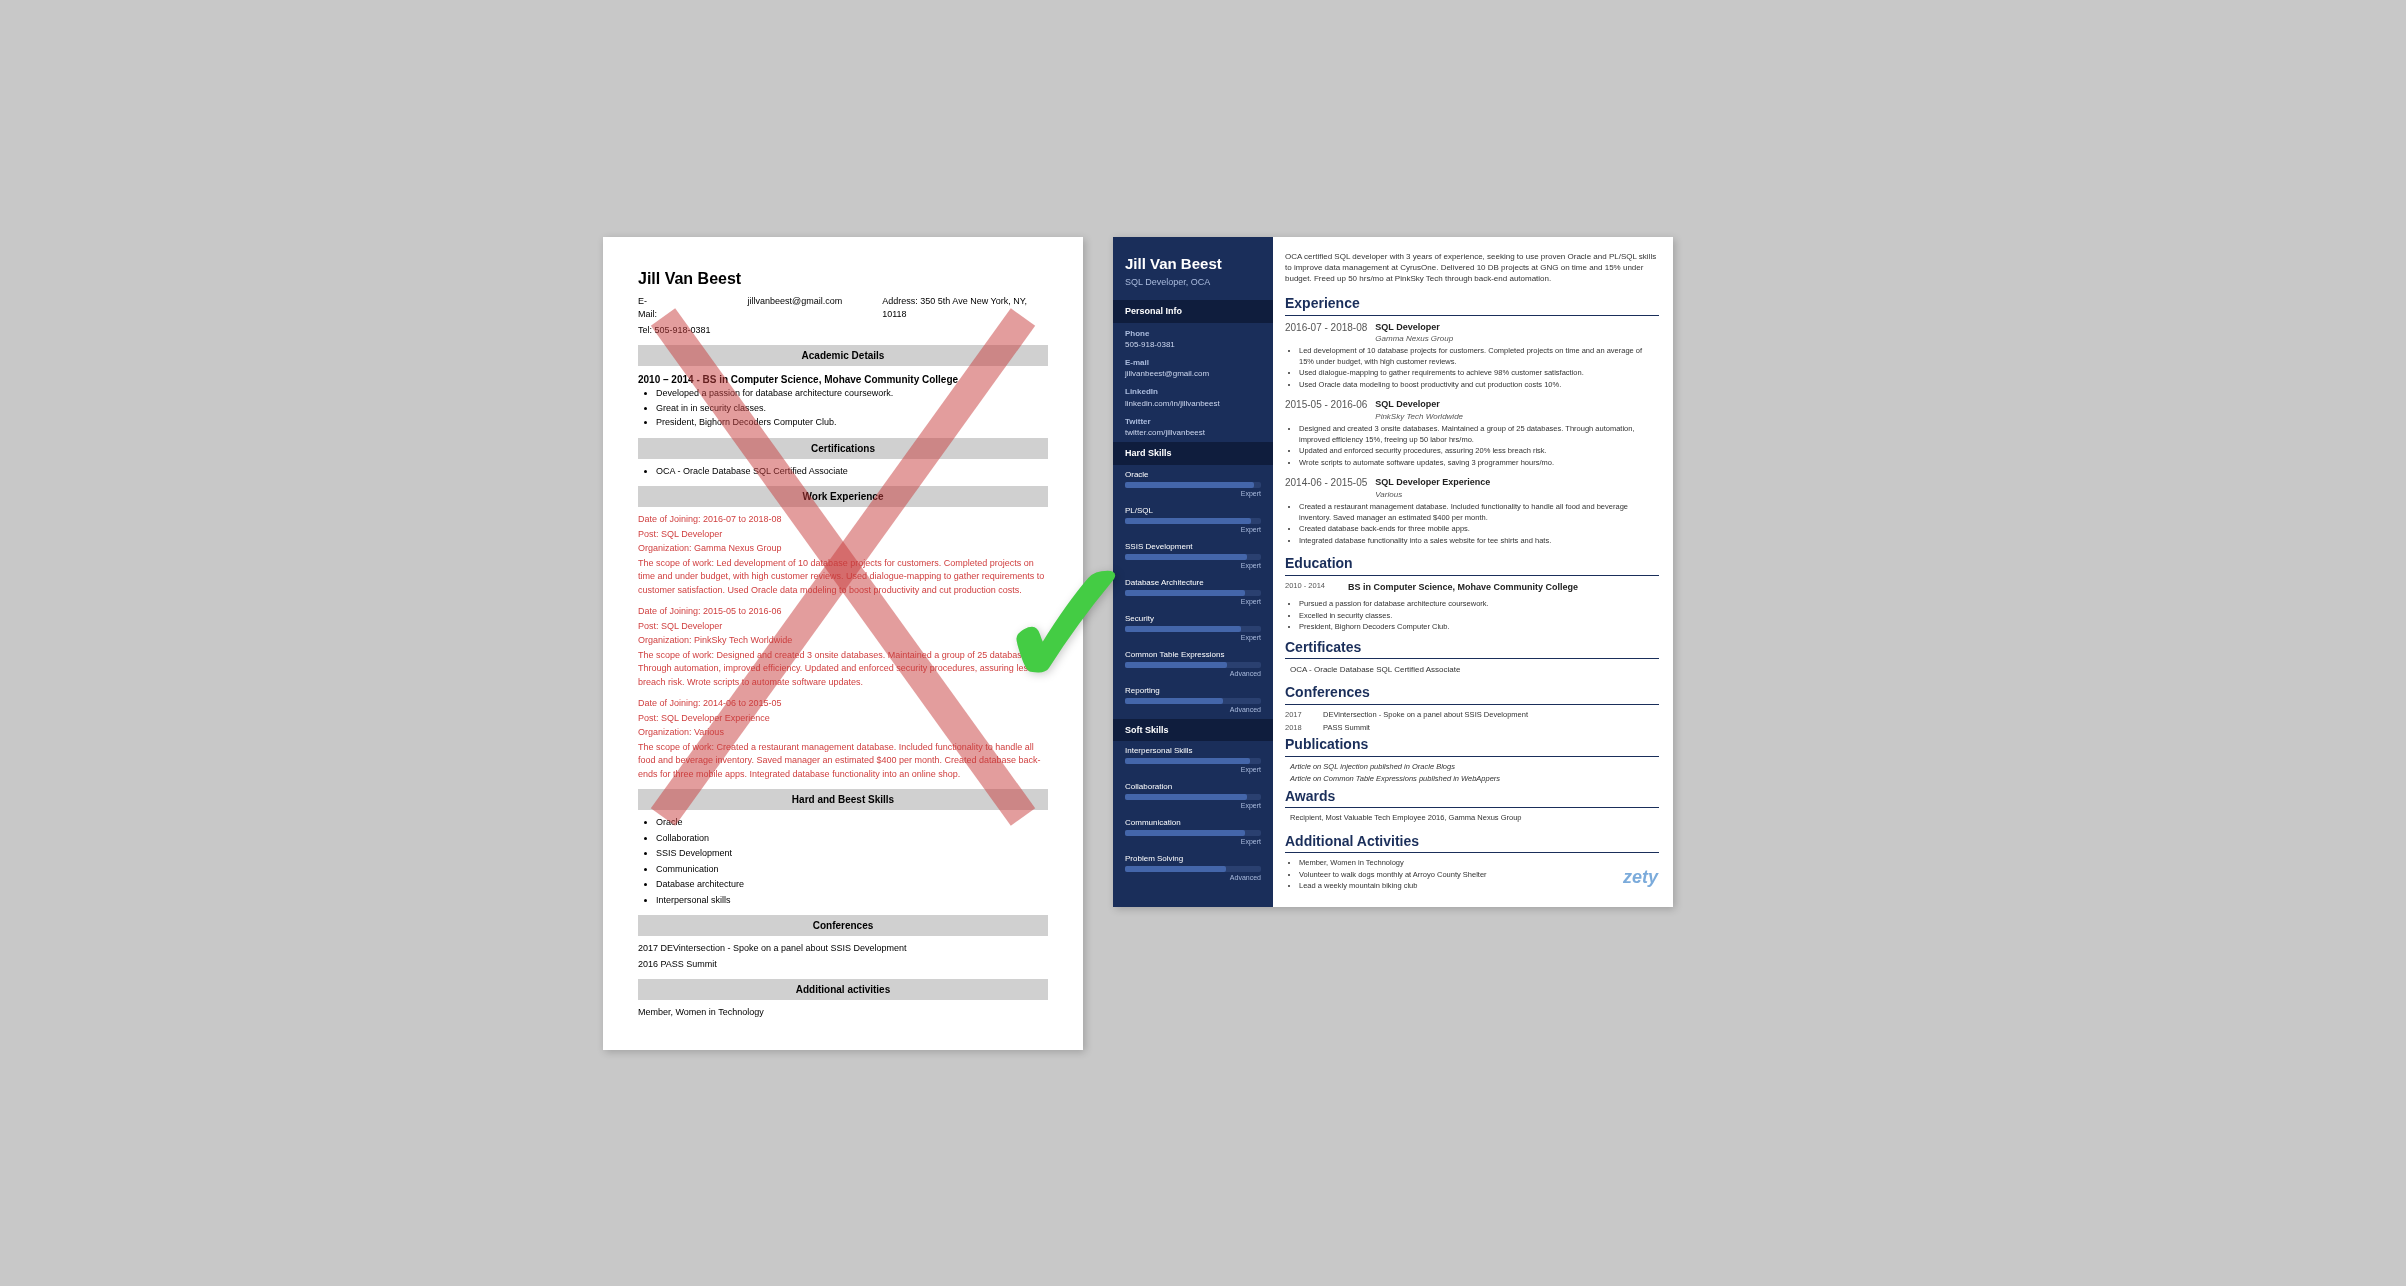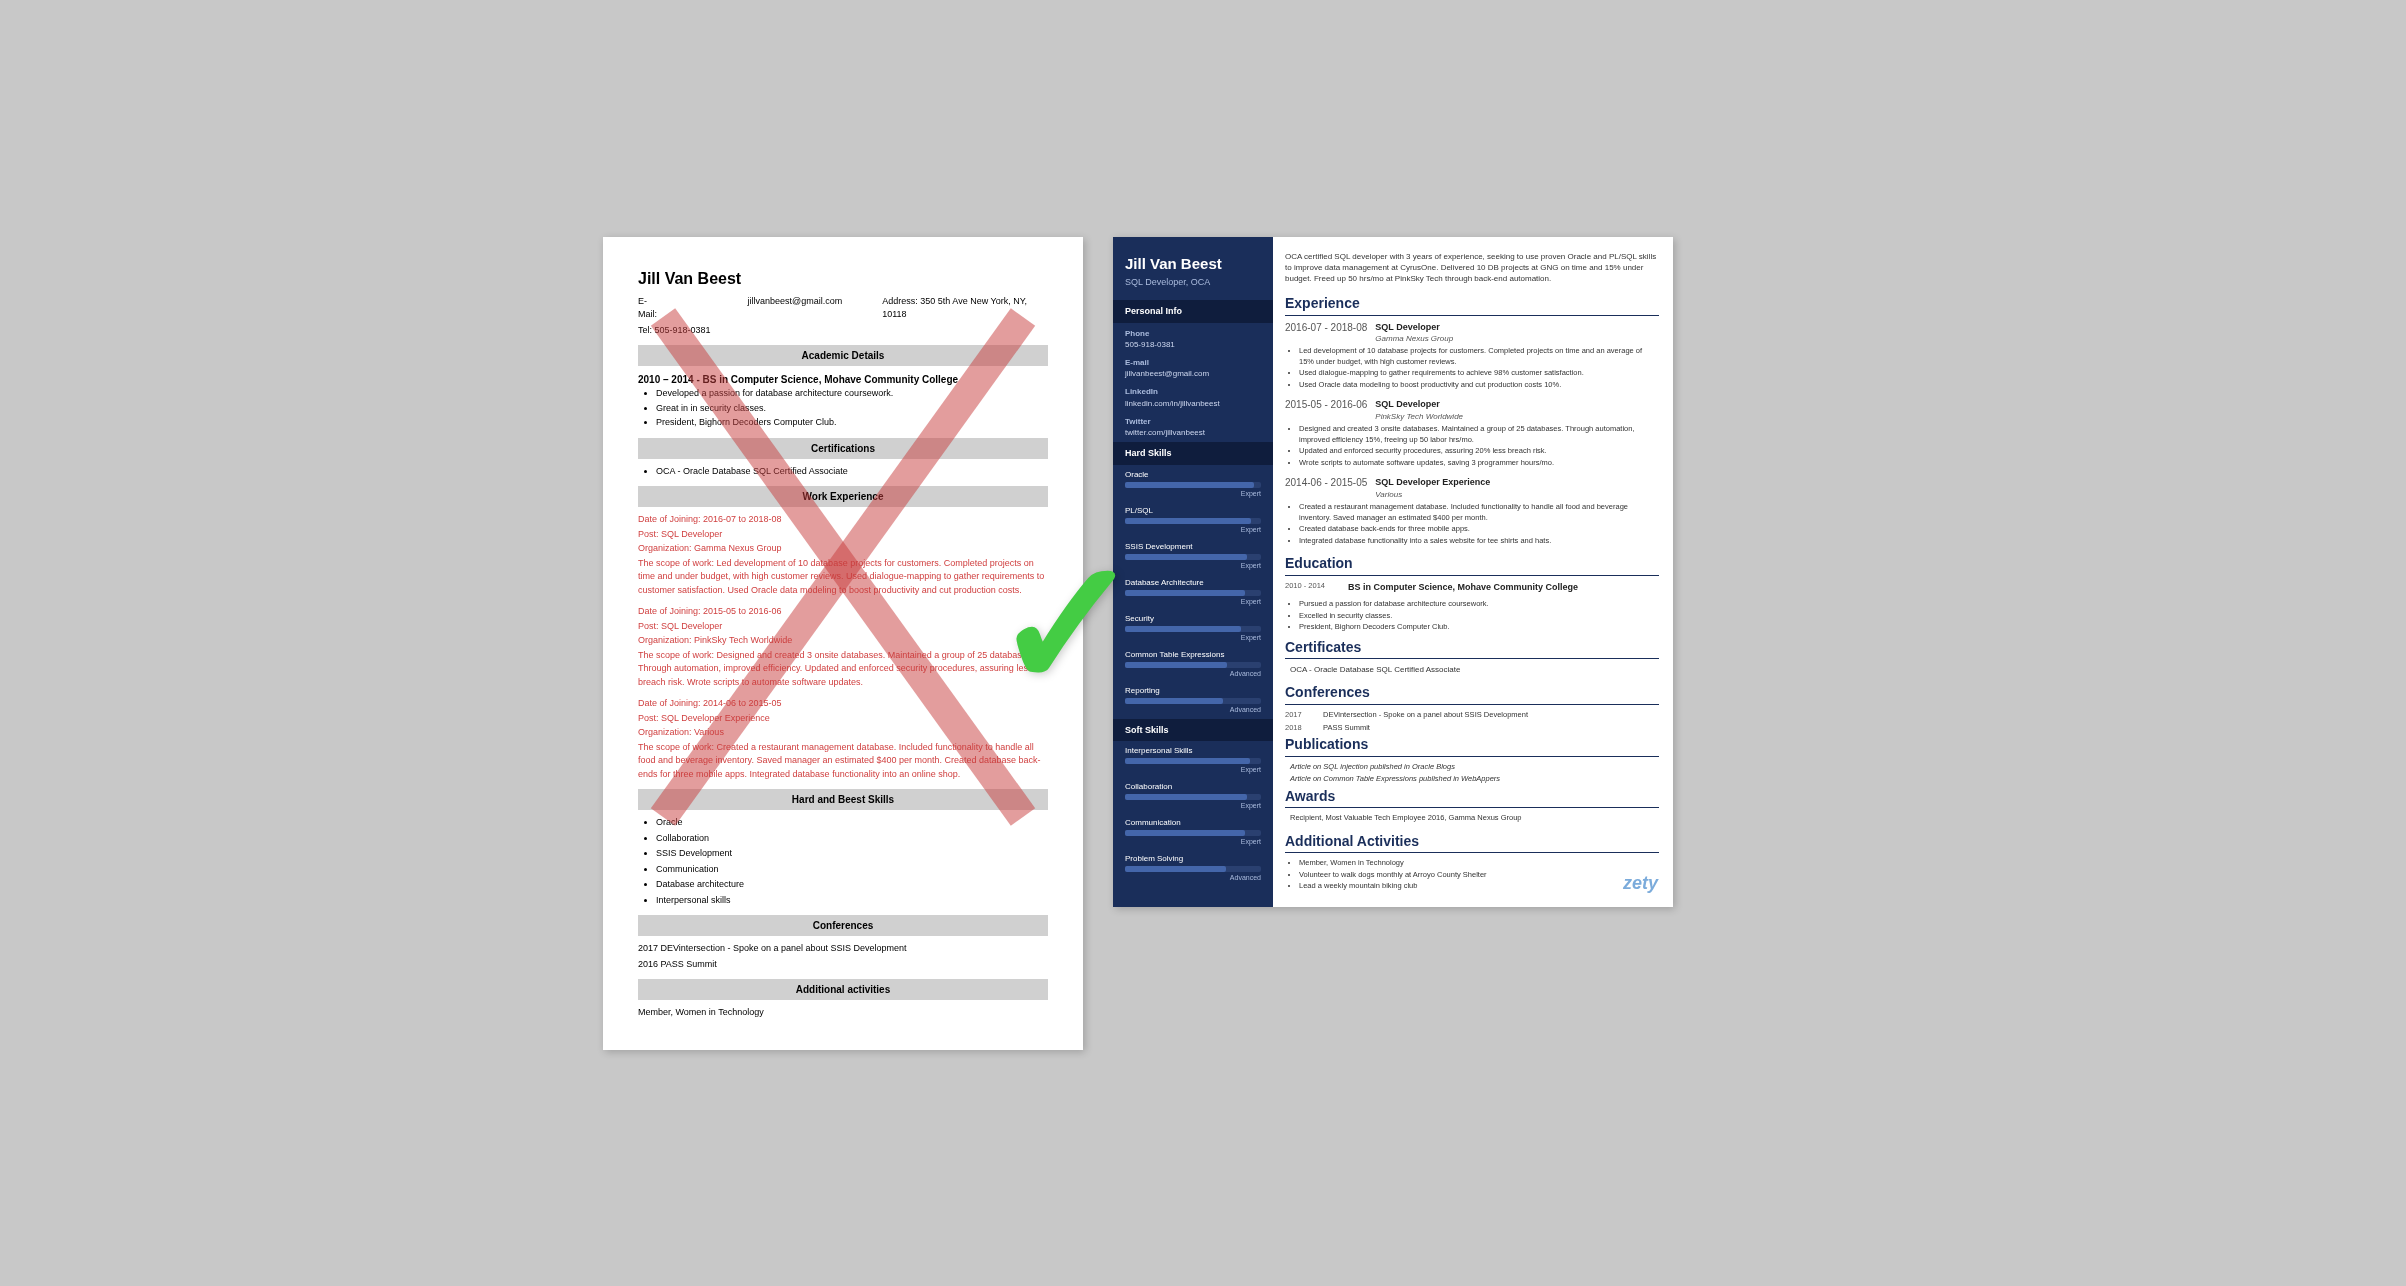--- a/index.html
+++ b/index.html
@@ -211,21 +211,21 @@
     .conf-right-year { font-size: 7.5px; color: #555; min-width: 30px; }
     .conf-right-text { font-size: 7.5px; color: #333; }
     .pub-right { font-size: 7.5px; color: #333; font-style: italic; margin-bottom: 2px; padding-left: 5px; }
     .award-right { font-size: 7.5px; color: #333; margin-bottom: 8px; padding-left: 5px; }
     .addact-right { padding-left: 14px; }
     .addact-right li { font-size: 7.5px; color: #333; margin-bottom: 1px; }
 
     
     .zety-mark {
       position: absolute;
-      bottom: 11px;
+      bottom: 17px;
       right: 15px;
       font-size: 18px;
       color: #4488cc;
       font-style: italic;
       font-weight: bold;
       opacity: 0.7;
     }
     .wrapper {
       position: relative;
       display: flex;

